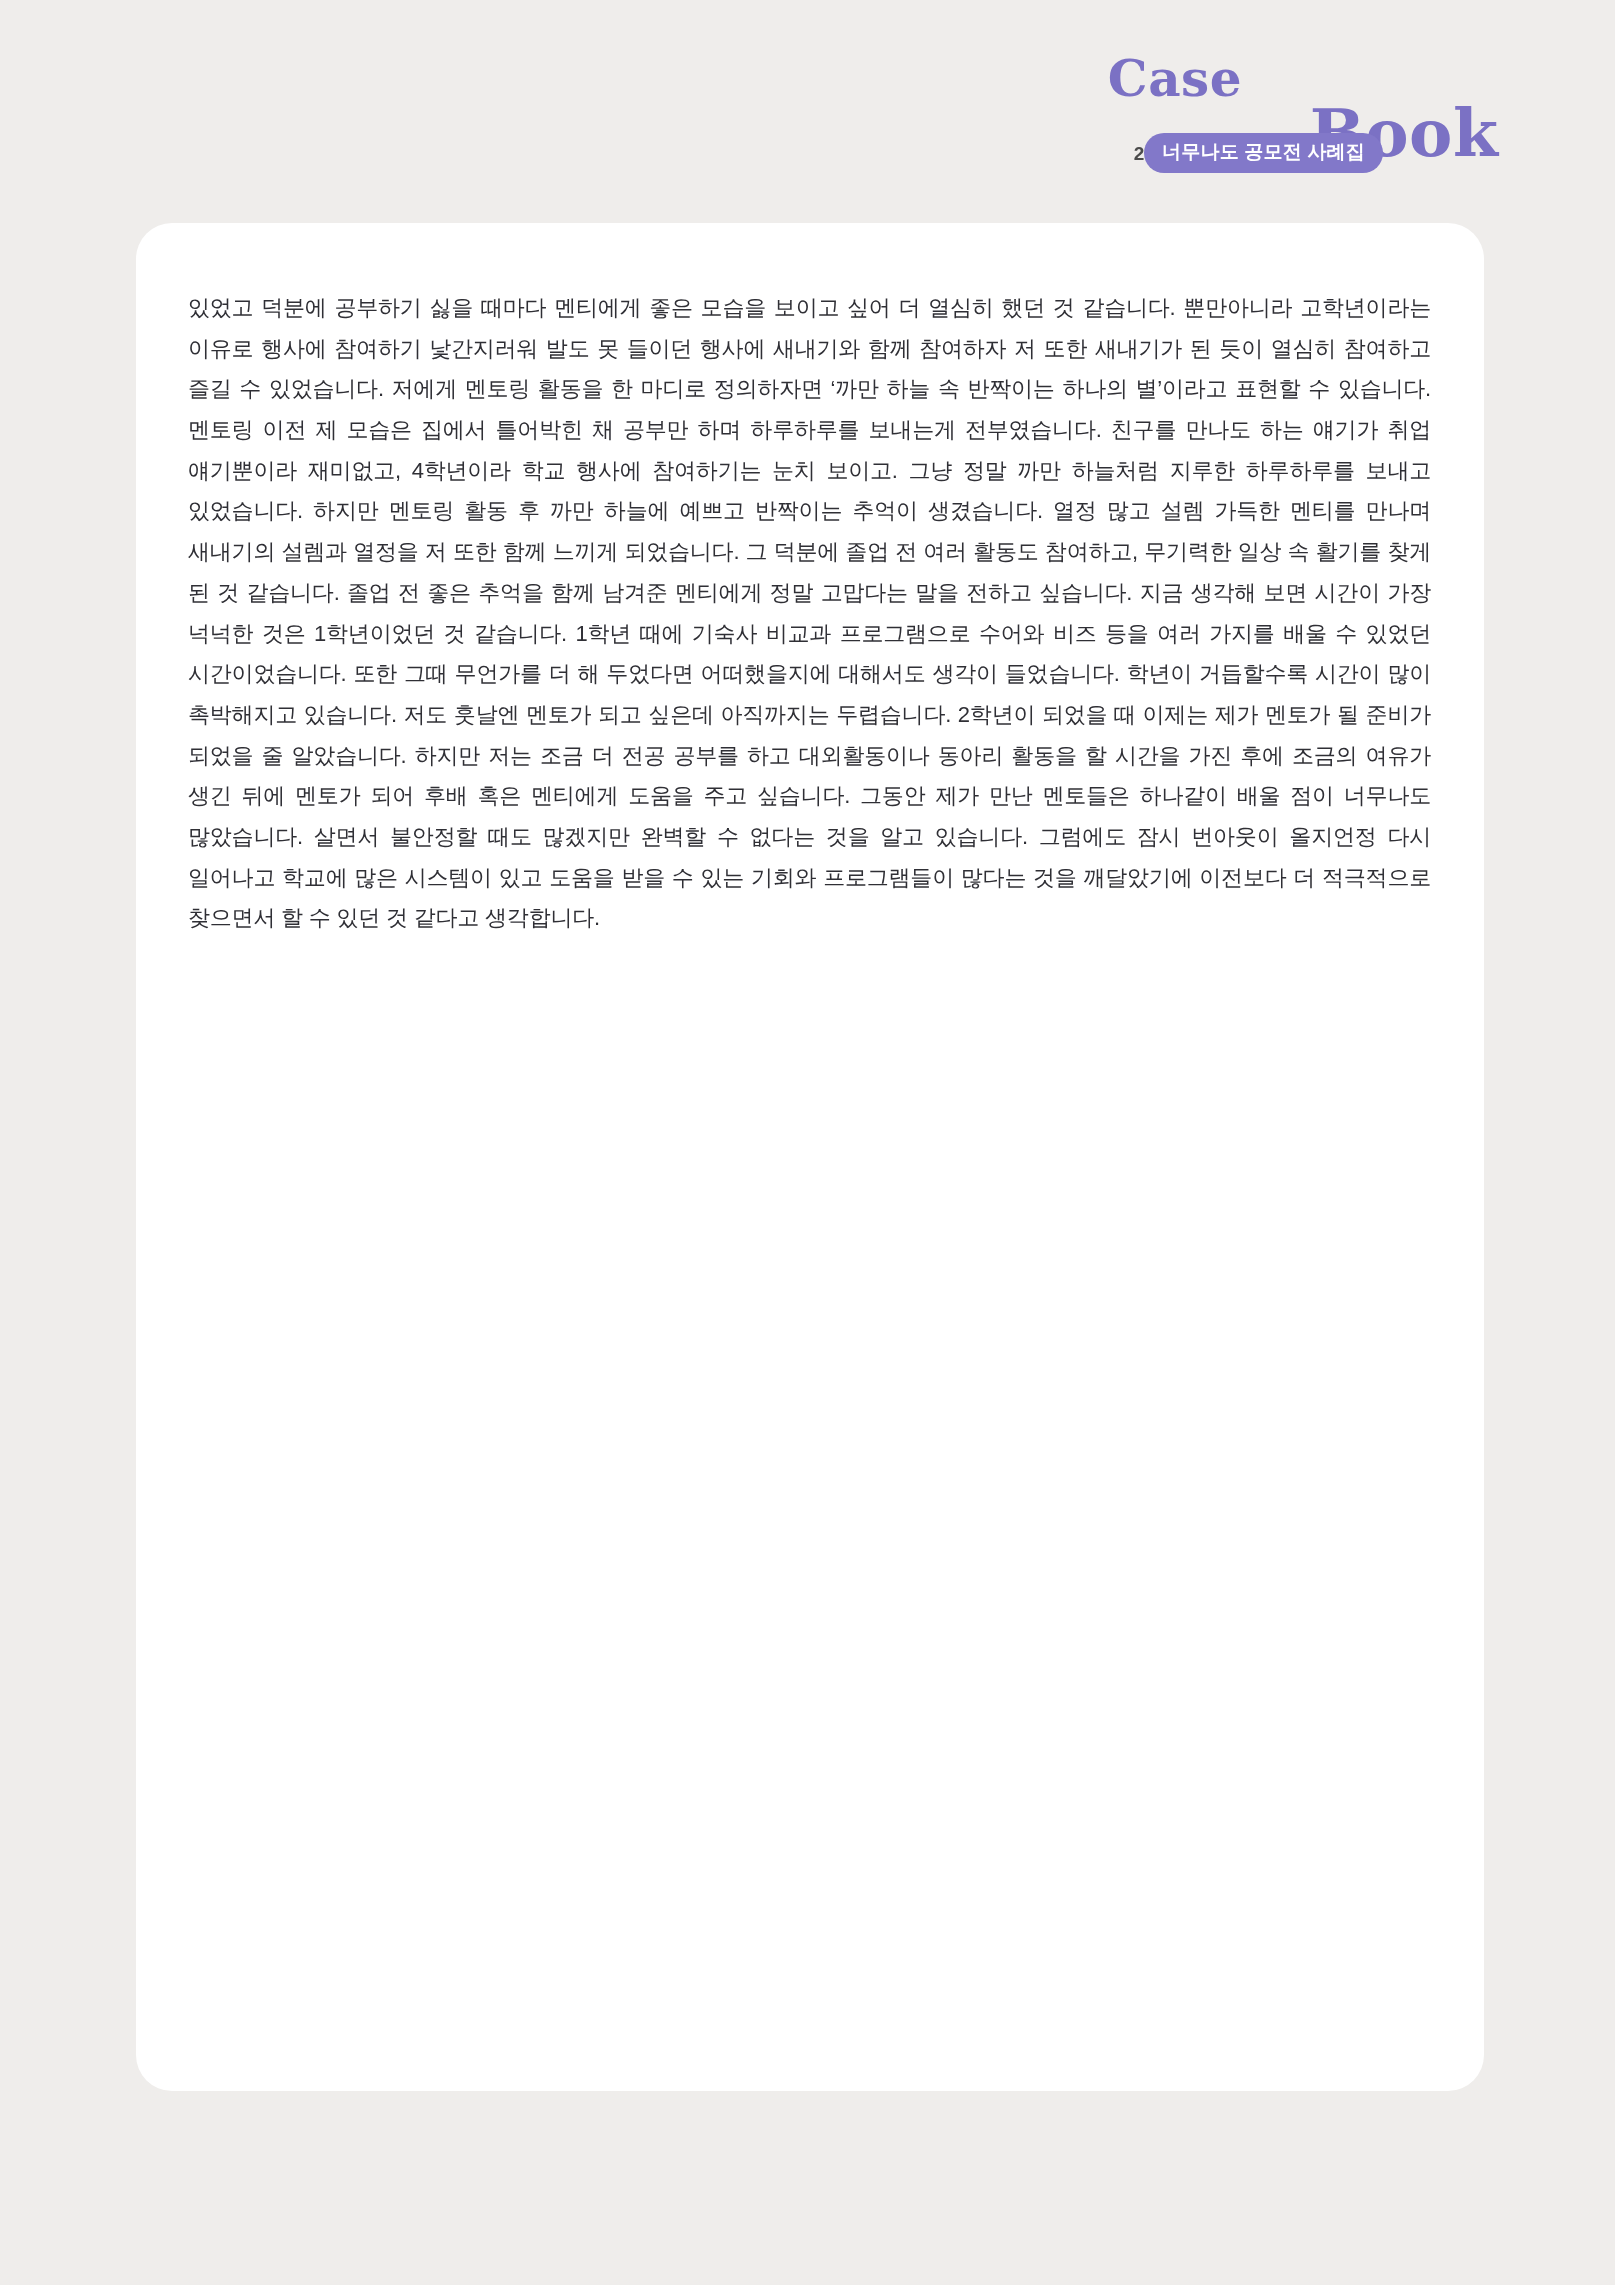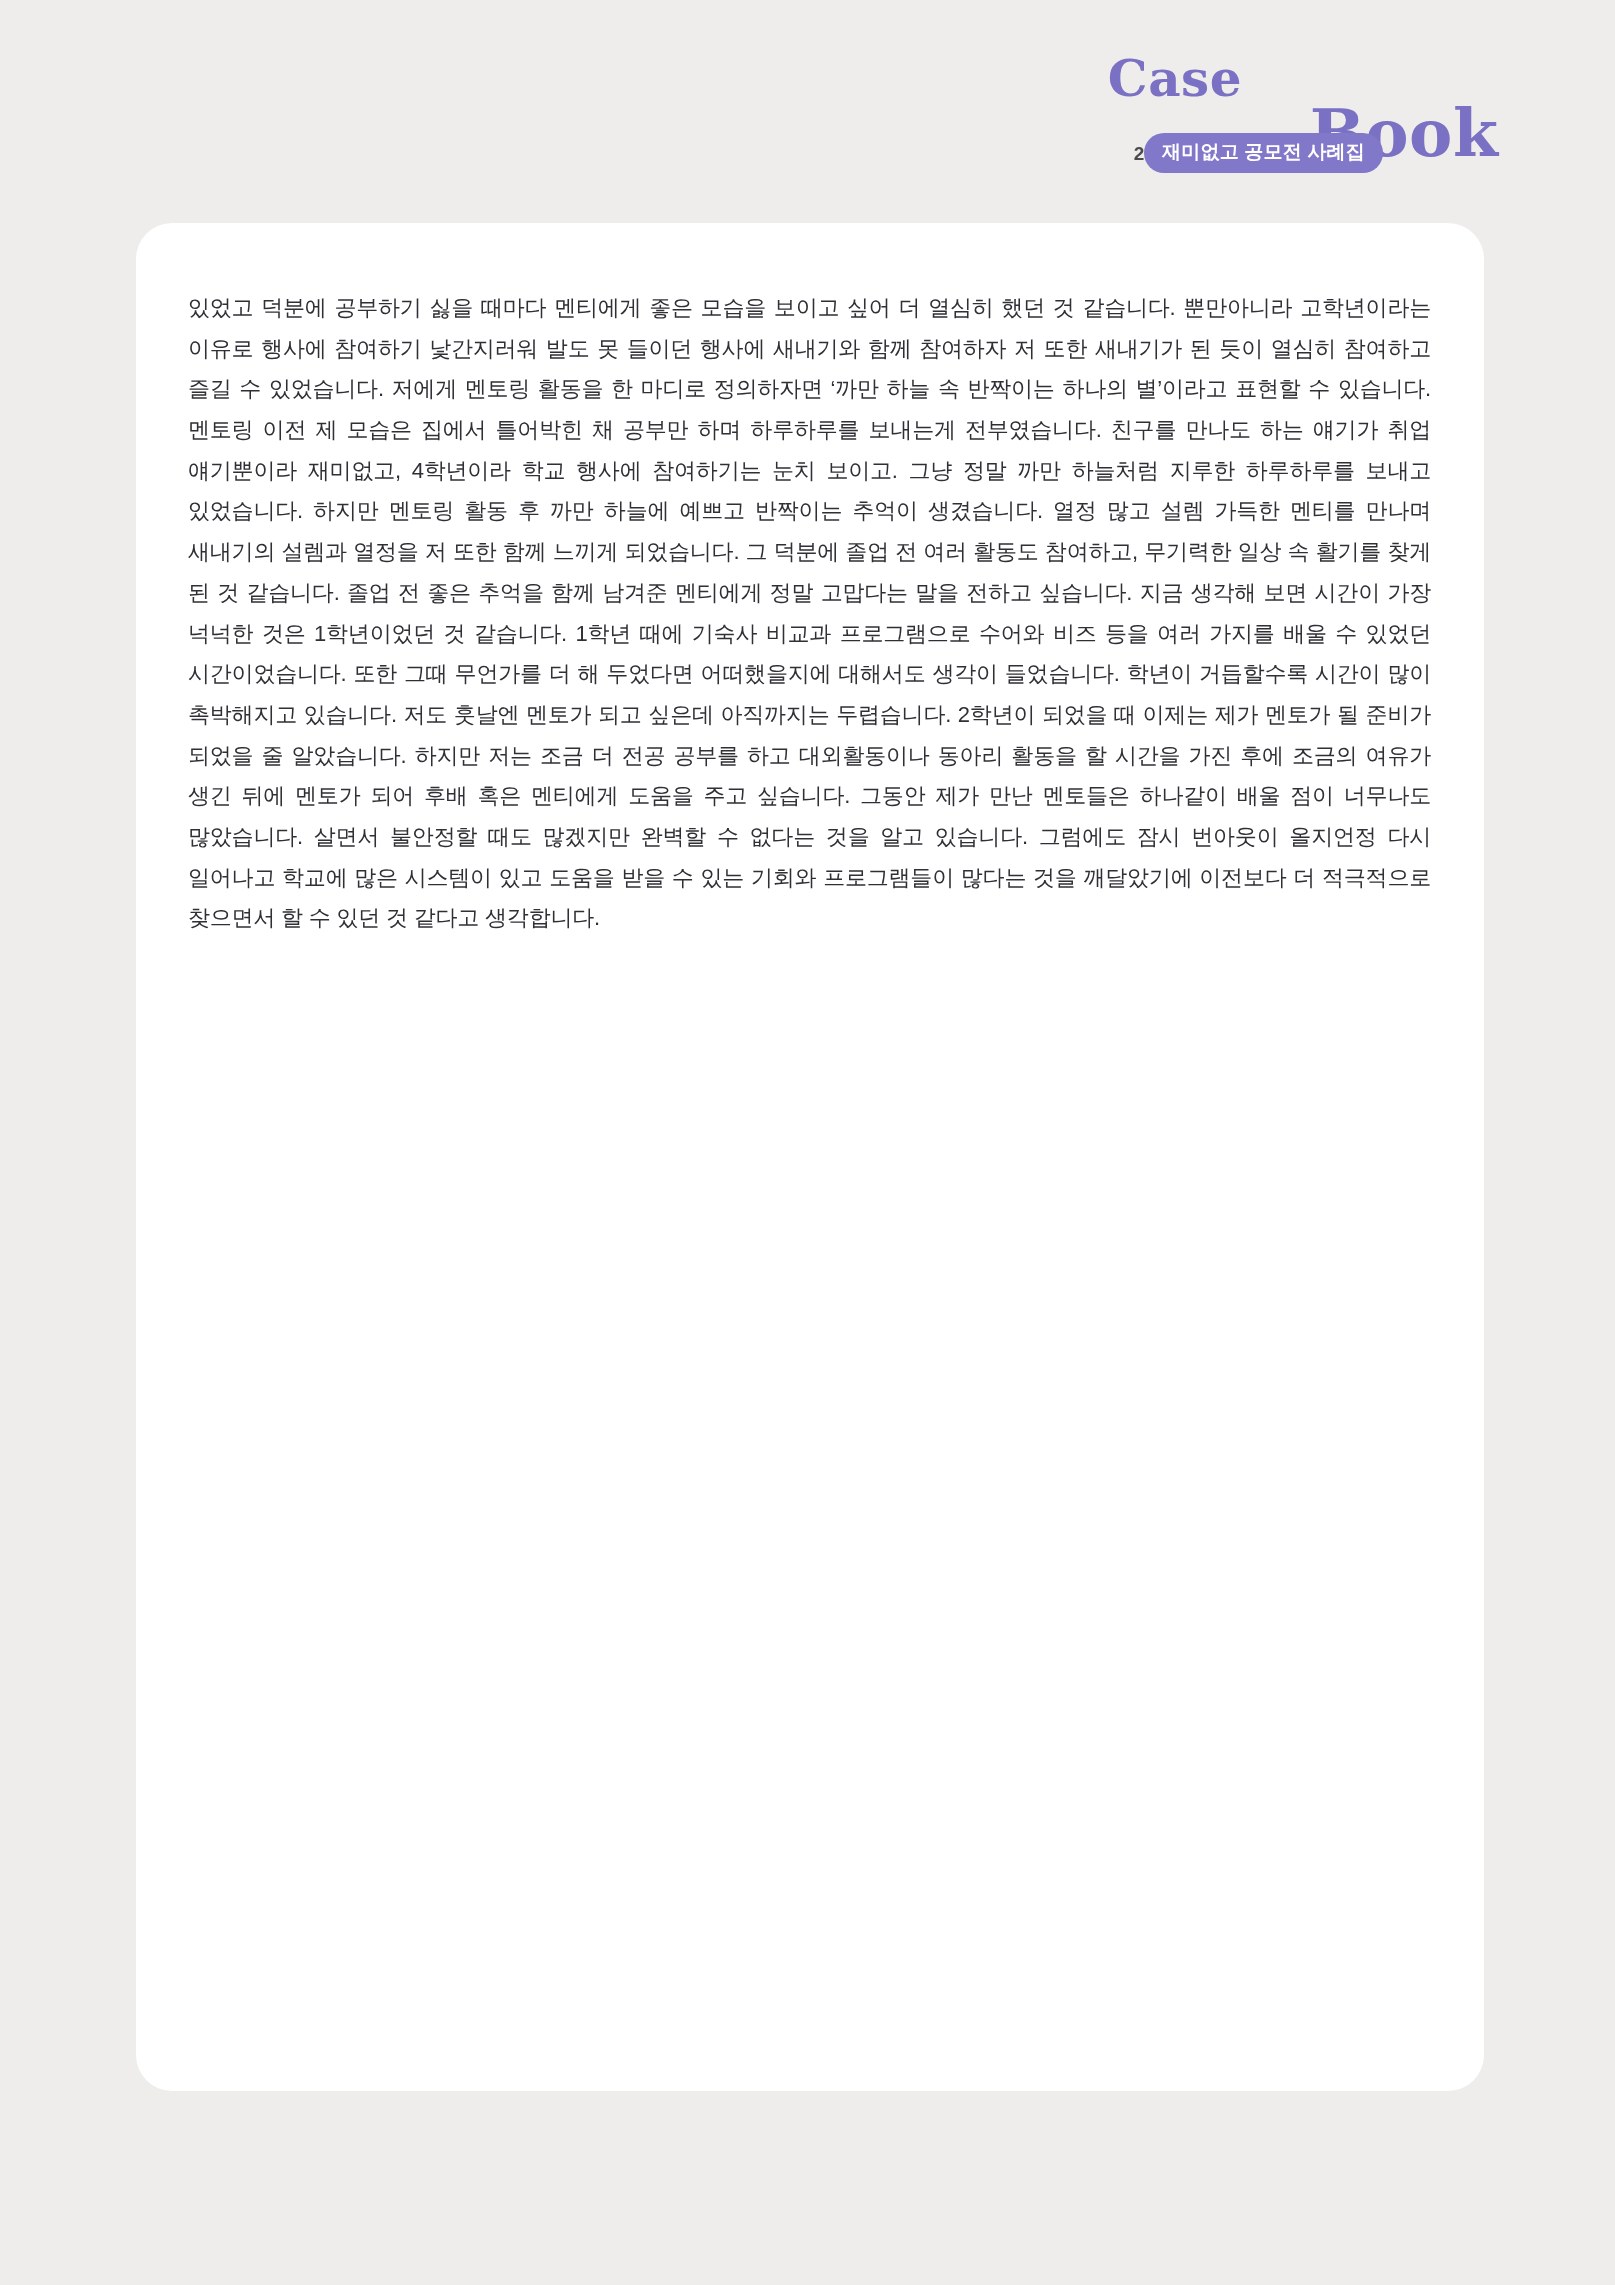--- a/index.html
+++ b/index.html
@@ -104,21 +104,21 @@
 </style>
 </head>
 <body>
 
 <div class="page">
 
   <div class="masthead">
     <span class="case-word">Case</span>
     <span class="book-word">Book</span>
     <span class="year-label">2024학년도</span>
-    <span class="pill">재미없고 공모전 사례집</span>
+    <span class="pill">너무나도 공모전 사례집</span>
   </div>
 
   <div class="card">
     <p class="body-text">있었고 덕분에 공부하기 싫을 때마다 멘티에게 좋은 모습을 보이고 싶어 더 열심히 했던 것 같습니다. 뿐만아니라 고학년이라는 이유로 행사에 참여하기 낯간지러워 발도 못 들이던 행사에 새내기와 함께 참여하자 저 또한 새내기가 된 듯이 열심히 참여하고 즐길 수 있었습니다. 저에게 멘토링 활동을 한 마디로 정의하자면 ‘까만 하늘 속 반짝이는 하나의 별’이라고 표현할 수 있습니다. 멘토링 이전 제 모습은 집에서 틀어박힌 채 공부만 하며 하루하루를 보내는게 전부였습니다. 친구를 만나도 하는 얘기가 취업 얘기뿐이라 재미없고, 4학년이라 학교 행사에 참여하기는 눈치 보이고. 그냥 정말 까만 하늘처럼 지루한 하루하루를 보내고 있었습니다. 하지만 멘토링 활동 후 까만 하늘에 예쁘고 반짝이는 추억이 생겼습니다. 열정 많고 설렘 가득한 멘티를 만나며 새내기의 설렘과 열정을 저 또한 함께 느끼게 되었습니다. 그 덕분에 졸업 전 여러 활동도 참여하고, 무기력한 일상 속 활기를 찾게 된 것 같습니다. 졸업 전 좋은 추억을 함께 남겨준 멘티에게 정말 고맙다는 말을 전하고 싶습니다. 지금 생각해 보면 시간이 가장 넉넉한 것은 1학년이었던 것 같습니다. 1학년 때에 기숙사 비교과 프로그램으로 수어와 비즈 등을 여러 가지를 배울 수 있었던 시간이었습니다. 또한 그때 무언가를 더 해 두었다면 어떠했을지에 대해서도 생각이 들었습니다. 학년이 거듭할수록 시간이 많이 촉박해지고 있습니다. 저도 훗날엔 멘토가 되고 싶은데 아직까지는 두렵습니다. 2학년이 되었을 때 이제는 제가 멘토가 될 준비가 되었을 줄 알았습니다. 하지만 저는 조금 더 전공 공부를 하고 대외활동이나 동아리 활동을 할 시간을 가진 후에 조금의 여유가 생긴 뒤에 멘토가 되어 후배 혹은 멘티에게 도움을 주고 싶습니다. 그동안 제가 만난 멘토들은 하나같이 배울 점이 너무나도 많았습니다. 살면서 불안정할 때도 많겠지만 완벽할 수 없다는 것을 알고 있습니다. 그럼에도 잠시 번아웃이 올지언정 다시 일어나고 학교에 많은 시스템이 있고 도움을 받을 수 있는 기회와 프로그램들이 많다는 것을 깨달았기에 이전보다 더 적극적으로 찾으면서 할 수 있던 것 같다고 생각합니다.</p>
   </div>
 
 </div>
 
 
 </body></html>

